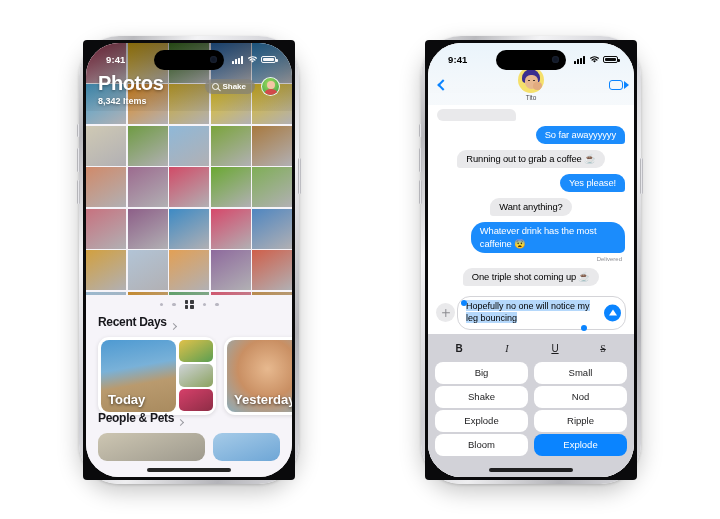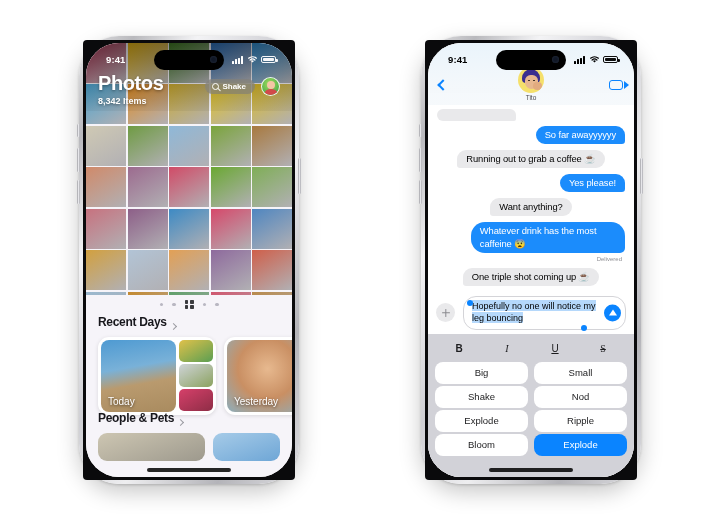--- a/index.html
+++ b/index.html
@@ -99,21 +99,21 @@
   .dots-row .grid-dot i{background:#3a3a3e;border-radius:.8px;display:block;}
 
   .sec-head{ display:flex;align-items:flex-end;gap:4px;color:#17171c;font-size:12px;font-weight:800;letter-spacing:-.3px;}
   .chev{ width:5px;height:5px;border-right:1.6px solid #9b9ba2;border-bottom:1.6px solid #9b9ba2;transform:rotate(-45deg);}
   .recent{ position:absolute; top:272px; left:0; right:0; padding:0 12px;}
   .cards{ display:flex; gap:8px; margin-top:8px;}
   .card{ width:118px;height:78px;border-radius:11px;background:#fff;padding:3px;box-shadow:0 1px 4px rgba(0,0,0,.12); display:flex; gap:2.5px; flex:none; position:relative;}
   .card .big{ width:75px;border-radius:8px; position:relative; overflow:hidden;}
   .card .col{ display:flex;flex-direction:column;gap:2.5px;flex:1;}
   .card .col div{ flex:1;border-radius:5px;}
-  .card-label{ position:absolute; left:7px; bottom:5px; color:#fff; font-size:10px; font-weight:400; text-shadow:0 1px 3px rgba(0,0,0,.65); z-index:3;}
+  .card-label{ position:absolute; left:7px; bottom:5px; color:#fff; font-size:13px; font-weight:700; text-shadow:0 1px 3px rgba(0,0,0,.65); z-index:3;}
   .card2{ width:96px; }
   .card2 .big{ width:100%; }
   .people{ position:absolute; top:368px; left:0; right:0; padding:0 12px;}
   .people-row{ display:flex; gap:8px; margin-top:8px;}
   .people-row div{ height:28px; border-radius:9px; }
   .p1{ flex:1.6; background:linear-gradient(160deg,#cdc6b2,#9d998d);}
   .p2{ flex:1; background:linear-gradient(160deg,#a6cbe8,#6ea6d6);}
 
   
   .msgs{ position:absolute; inset:0; background:#fff; color:#000;}
@@ -139,21 +139,21 @@
   .thread{ position:absolute;top:62px;left:0;right:0;bottom:0;padding:4px 9px 0 9px; overflow:hidden;}
   .row{ display:flex;margin-bottom:6px;}
   .row.out{ justify-content:flex-end;}
   .row.in{ justify-content:center;}
   .bub{ max-width:82%; padding:3px 9px; border-radius:14px; font-size:9.4px; line-height:1.3; letter-spacing:-.1px; position:relative;}
   .bub.blue{ background:#1b8cfc; color:#fff; border-bottom-right-radius:5px;}
   .bub.gray{ background:#e9e9eb; color:#000; border-bottom-left-radius:5px;}
   .delivered{ text-align:right; font-size:6px; color:#8e8e93; margin:-3px 3px 6px 0; font-weight:500;}
   .partial{ height:12px; background:#e9e9eb; width:42%; border-radius:9px 9px 3px 9px; margin-bottom:5px;}
 
-  .compose{ position:absolute; left:0;right:0; bottom:147px; padding:0 8px; display:flex;align-items:center;gap:8px;}
+  .compose{ position:absolute; left:0;right:0; bottom:147px; padding:0 8px; display:flex;align-items:center;gap:2px;}
   .plus{ width:19px;height:19px;border-radius:50%;background:#e9e9eb;position:relative;flex:none;}
   .plus::before,.plus::after{content:"";position:absolute;left:50%;top:50%;transform:translate(-50%,-50%);background:#8a8a8f;border-radius:1px;}
   .plus::before{width:8px;height:1.4px}.plus::after{width:1.4px;height:8px}
   .field{ flex:1;border:1px solid #d4d4d8;border-radius:13px;padding:4px 22px 4px 8px;position:relative;min-height:26px;}
   .field-text{ font-size:9px;line-height:1.32;color:#000;}
   .field-text span{ background:#b5d8fb; box-decoration-break:clone; -webkit-box-decoration-break:clone; padding:.5px 0;}
   .handle{ position:absolute;width:6px;height:6px;border-radius:50%;background:#0a84ff;}
   .h1{ left:3px; top:3px;} .h2{ right:38px; bottom:-2px;}
   .send{ position:absolute;right:4px;top:50%;transform:translateY(-50%);width:17px;height:17px;border-radius:50%;background:#0a84ff;}
   .send::after{content:"";position:absolute;left:50%;top:52%;transform:translate(-50%,-50%);width:0;height:0;border-left:4px solid transparent;border-right:4px solid transparent;border-bottom:6px solid #fff;}

